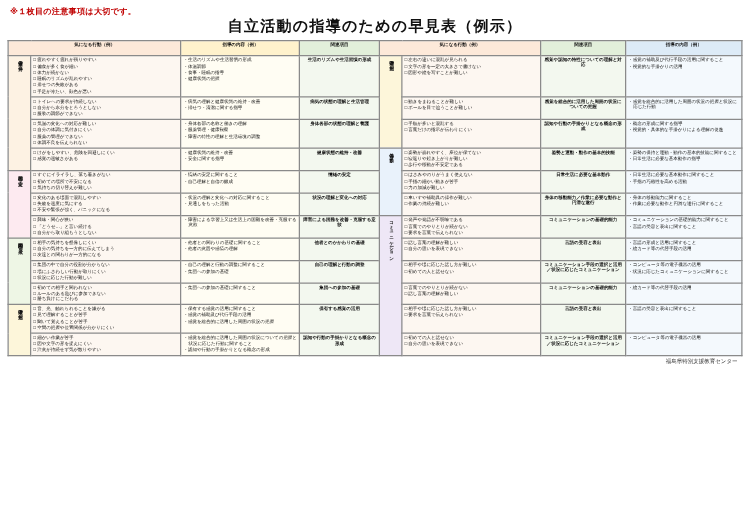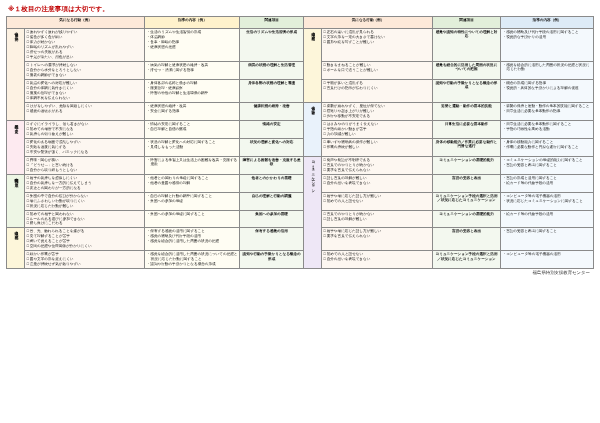--- a/index.html
+++ b/index.html
@@ -87,20 +87,23 @@
     padding-right:4px;
   }
 </style>
 </head>
 <body>
 
 <div class="page">
 
   <div class="note">※１枚目の注意事項は大切です。</div>
 
+  <div class="title-row">
+    <div class="title">自立活動の指導のための早見表（例示）</div>
+  </div>
 
   <table class="main">
     <colgroup>
       <col style="width:16px">
       <col style="width:106px">
       <col style="width:84px">
       <col style="width:56px">
       <col style="width:16px">
       <col style="width:98px">
       <col style="width:60px">

